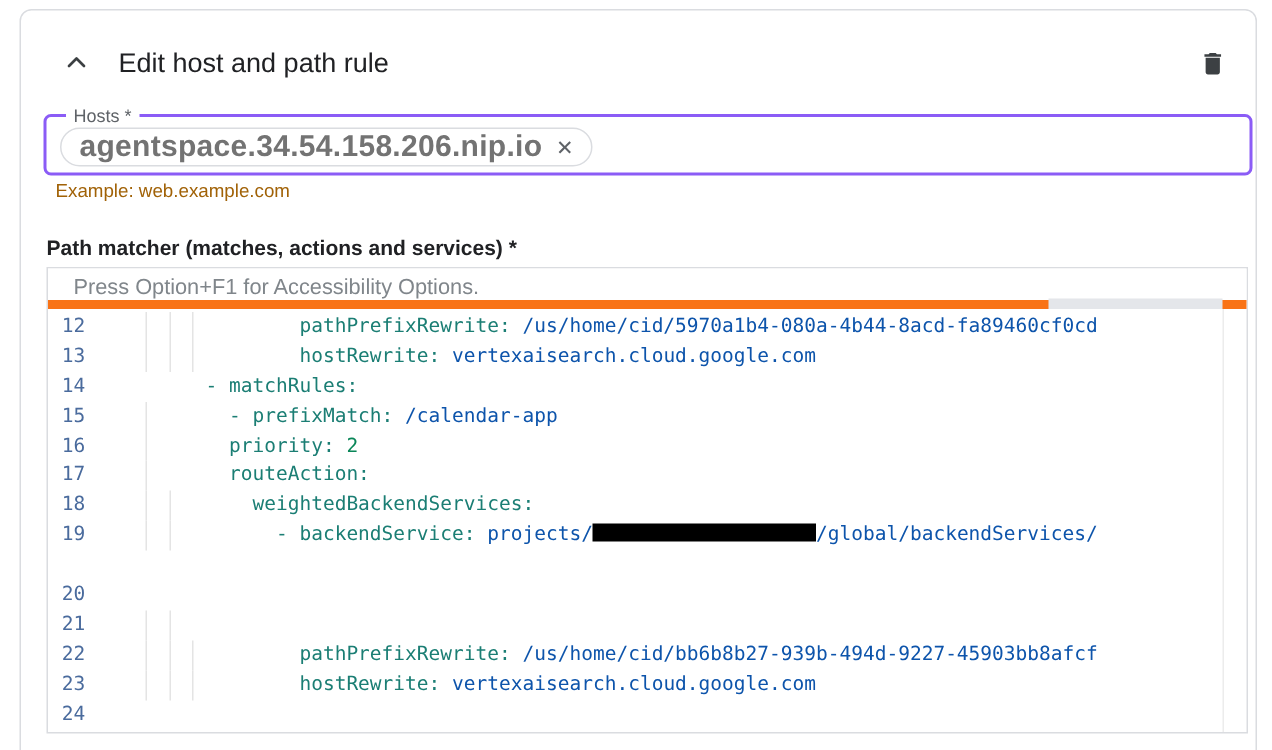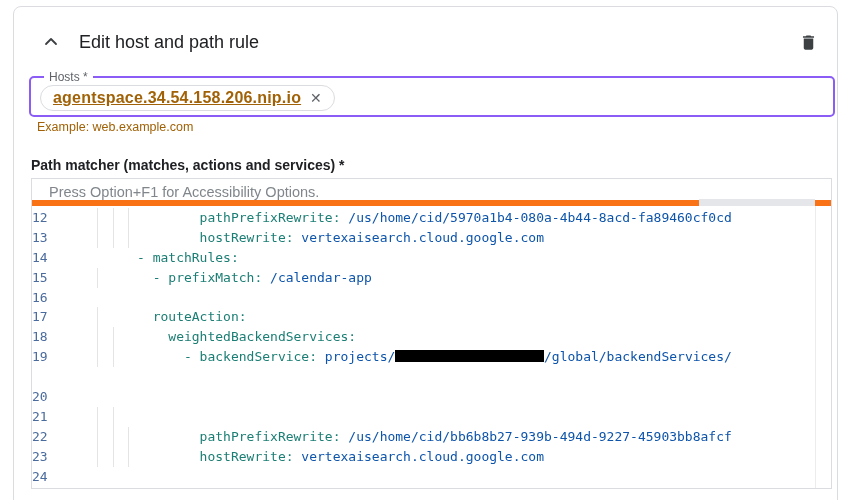--- a/index.html
+++ b/index.html
@@ -18,41 +18,41 @@
            justify-content:center; cursor:pointer; }
 
   
   .field { position:absolute; left:15px; top:69px; width:806px; height:41px;
            border:2px solid #8b5cf6; border-radius:5px; }
   .field-label { position:absolute; top:-8px; left:13px; background:#fff; padding:0 5px;
                  font-size:12px; color:#5f6368; }
   .chip { position:absolute; left:9px; top:7px; height:26px; display:inline-flex;
           align-items:center; gap:9px; padding:0 12px; border:1px solid #dadce0;
           border-radius:14px; background:#fff; }
-  .chip-txt { font-size:16px; font-weight:700; color:#a16207; letter-spacing:.2px;text-decoration:underline; }
+  .chip-txt { font-size:20px; font-weight:700; color:#737373; letter-spacing:.2px; }
   .chip-x { font-size:14px; color:#5f6368; cursor:pointer; line-height:1; }
   .helper { position:absolute; left:23px; top:113px; font-size:12.5px; color:#a16207; }
 
   
   .pm-label { position:absolute; left:17px; top:150px; font-size:14px; font-weight:700;
               color:#202124; }
   .editor { position:absolute; left:17px; top:171px; width:801px; height:311px;
             border:1px solid #dadce0; background:#fff; }
   .a11y { position:absolute; top:0; left:0; right:0; height:27px; line-height:26px;
           padding-left:17px; font-size:14.5px; color:#80868b;
           border-bottom:6px solid #f97316; background:#fff; }
   .hbar { position:absolute; top:20px; left:667px; width:116px; height:7px;
           background:#e4e6ea; z-index:2; }
   .vtrack { position:absolute; top:27px; bottom:0; left:783px; width:1px; background:#ececec; }
 
   
   .lines { position:absolute; top:29px; left:0; width:783px;
            font-family:"DejaVu Sans Mono", monospace; font-size:13px; }
   .row { display:flex; height:19.9px; line-height:19.9px; }
-  .ln { width:34px; flex-shrink:0; text-align:left; color:var(--c-ln,#4a6b9d); }
+  .ln { width:34px; flex-shrink:0; text-align:center; color:var(--c-ln,#4a6b9d); }
   .code { position:relative; margin-left:31px; white-space:pre; }
   .guide { position:absolute; top:0; bottom:0; width:1px; background:#e4e4e4; }
   .tk-key { color:var(--c-key,#1b7e74);padding-left:40px; }
   .tk-str { color:var(--c-str,#0d54ab); }
   .tk-num { color:var(--c-num,#098658); }
   .redact { display:inline-block; width:19ch; height:12px; background:#000;
             vertical-align:-1px; }
   svg { display:block; }
 </style>
 </head>
@@ -101,20 +101,21 @@
         <div class="row">
           <span class="ln">14</span>
           <span class="code"><span class="tk-key">- matchRules:</span></span>
         </div>
         <div class="row">
           <span class="ln">15</span>
           <span class="code"><i class="guide" style="left: 0ch;"></i><span class="tk-key">  - prefixMatch:</span><span class="tk-str"> /calendar-app</span></span>
         </div>
         <div class="row">
           <span class="ln">16</span>
+          <span class="code"><i class="guide" style="left: 0ch;"></i><span class="tk-key">  priority:</span><span class="tk-num"> 2</span></span>
         </div>
         <div class="row">
           <span class="ln">17</span>
           <span class="code"><i class="guide" style="left: 0ch;"></i><span class="tk-key">  routeAction:</span></span>
         </div>
         <div class="row">
           <span class="ln">18</span>
           <span class="code"><i class="guide" style="left: 0ch;"></i><i class="guide" style="left: 2ch;"></i><span class="tk-key">    weightedBackendServices:</span></span>
         </div>
         <div class="row">

